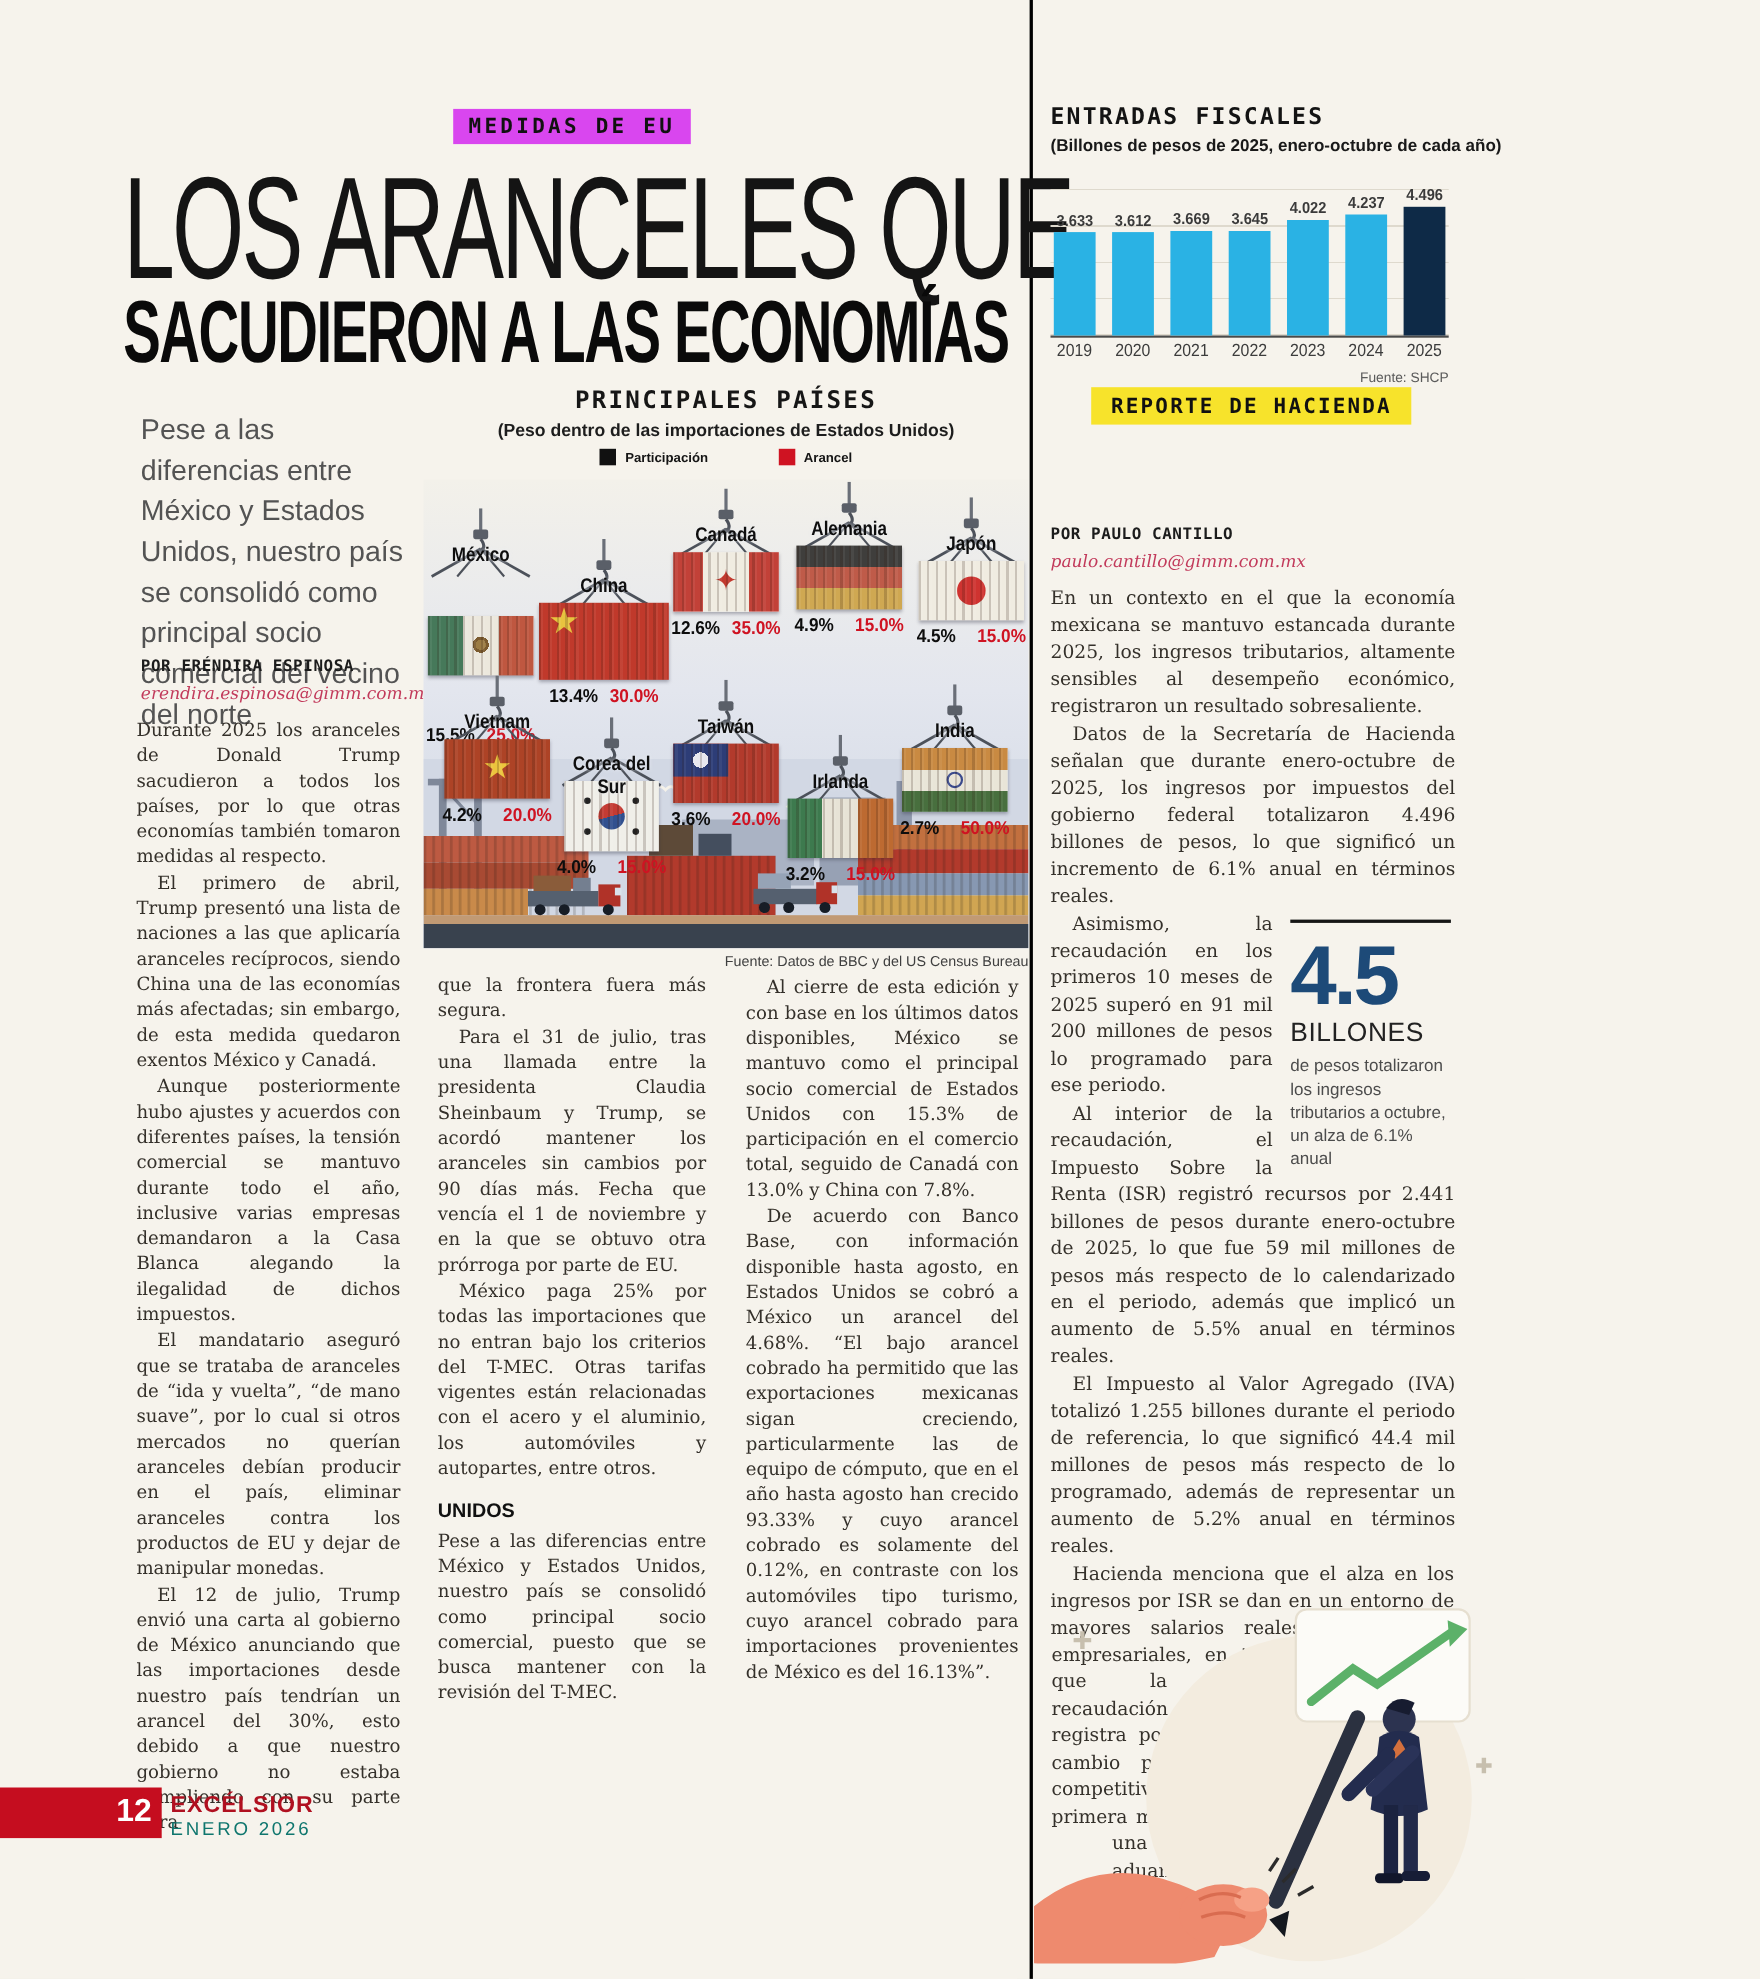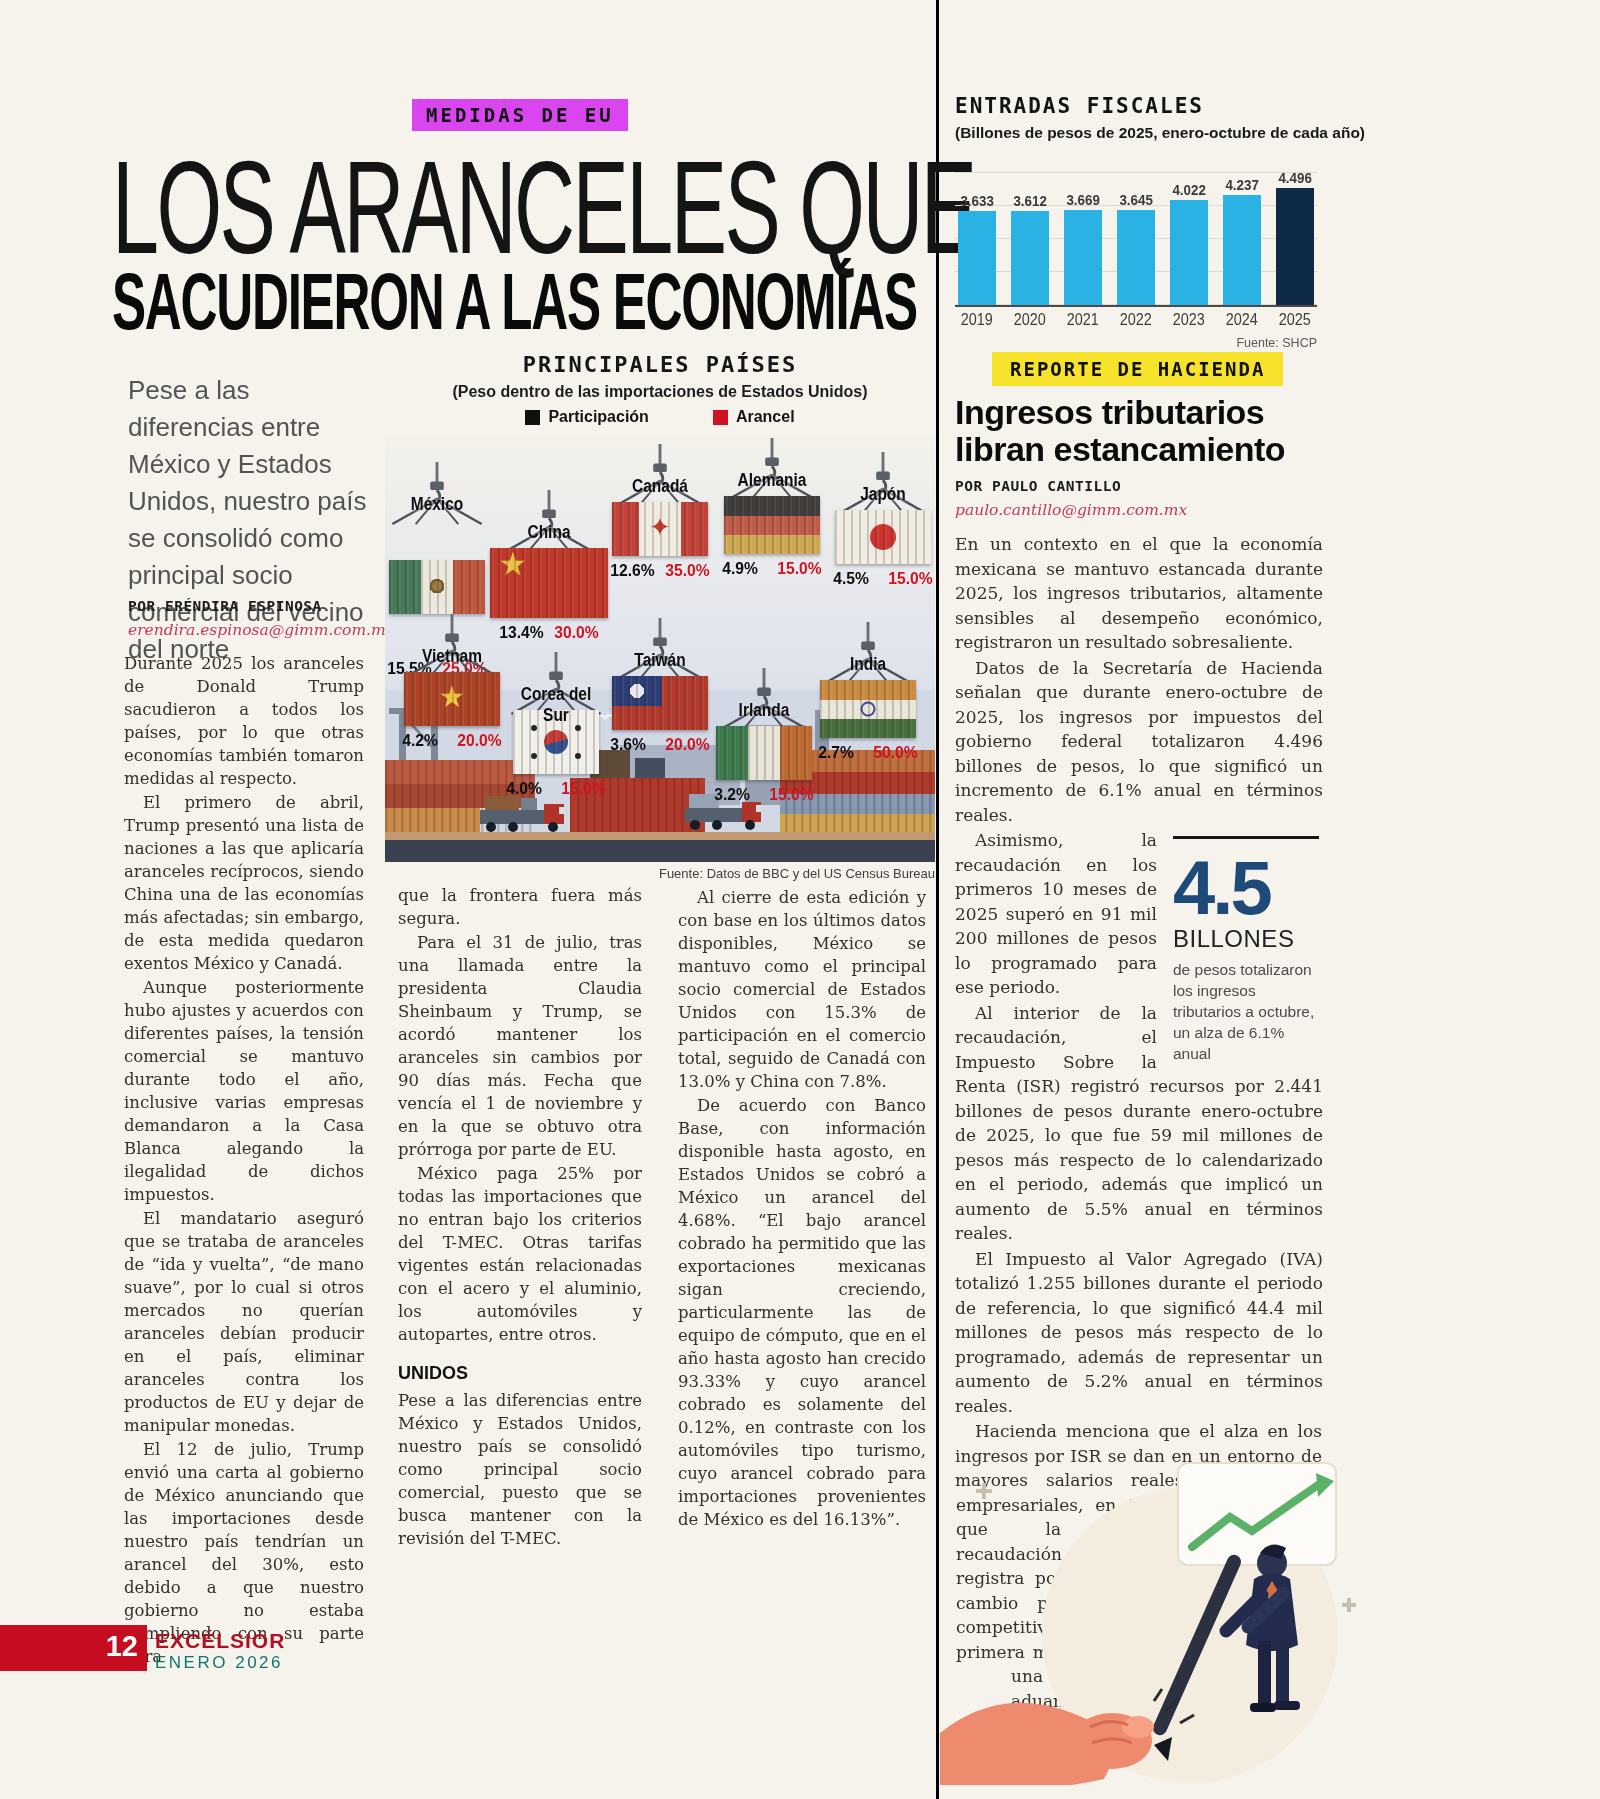--- a/index.html
+++ b/index.html
@@ -36,21 +36,21 @@
            color:#111;text-indent:0;}
 
   
   .info-bg{position:absolute;left:385px;top:436px;width:550px;height:426px;z-index:0;
            background:linear-gradient(180deg,#f3f1ea 0,#e3e6ee 45%,#ccd4e2 100%);}
   .info-title{position:absolute;left:385px;top:352px;width:550px;margin:0;text-align:center;
               font-family:"DejaVu Sans Mono",monospace;font-weight:700;font-size:22px;letter-spacing:2px;color:#161616;}
   .info-sub{position:absolute;left:385px;top:383px;width:550px;margin:0;text-align:center;
             font-weight:600;font-size:16px;color:#1d1d1d;}
   .legend{position:absolute;left:385px;top:408px;width:550px;display:flex;justify-content:center;gap:64px;
-          font-weight:600;font-size:16px;color:#141414;z-index:2;}
+          font-weight:600;font-size:12px;color:#141414;z-index:2;}
   .legend-item{display:flex;align-items:center;gap:8px;}
   .legend-item i{display:inline-block;width:15px;height:15px;}
 
   .flags-row{position:absolute;left:385px;width:550px;display:flex;justify-content:space-between;z-index:3;}
   .row1{top:436px;}
   .row2{top:606px;left:400px;width:520px;}
   .flag-unit{position:relative;width:104px;display:flex;flex-direction:column;align-items:center;}
   .hook{width:104px;height:64px;display:block;margin-bottom:-6px;}
   .flag-label{position:absolute;top:32px;left:0;right:0;text-align:center;font-weight:700;font-size:18px;
               color:#0e0e0e;transform:scaleX(.86);text-shadow:0 0 4px rgba(235,238,244,.9);z-index:2;}
@@ -467,21 +467,20 @@
         <div class="bar-group">
           <div class="bar-value">4.496</div>
           <div class="bar-rect" style="height: 117px; background: rgb(14, 42, 71);"></div>
           <div class="bar-year">2025</div>
         </div>
       </div>
   </div>
   <p class="chart-src">Fuente: SHCP</p>
 
   <div class="r-kicker">REPORTE DE HACIENDA</div>
-  <h2 class="r-headline">Ingresos tributarios libran estancamiento</h2>
   <div class="byline b2">POR PAULO CANTILLO</div>
   <div class="email e2">paulo.cantillo@gimm.com.mx</div>
 
   <div class="r-flow">
     <div class="r-body">
       <p>En un contexto en el que la economía mexicana se mantuvo estancada durante 2025, los ingresos tributarios, altamente sensibles al desempeño económico, registraron un resultado sobresaliente.</p>
         <p>Datos de la Secretaría de Hacienda señalan que durante enero-octubre de 2025, los ingresos por impuestos del gobierno federal totalizaron 4.496 billones de pesos, lo que significó un incremento de 6.1% anual en términos reales.</p>
         <aside class="callout">
         <div class="callout-rule"></div>
         <div class="callout-value">4.5</div>

